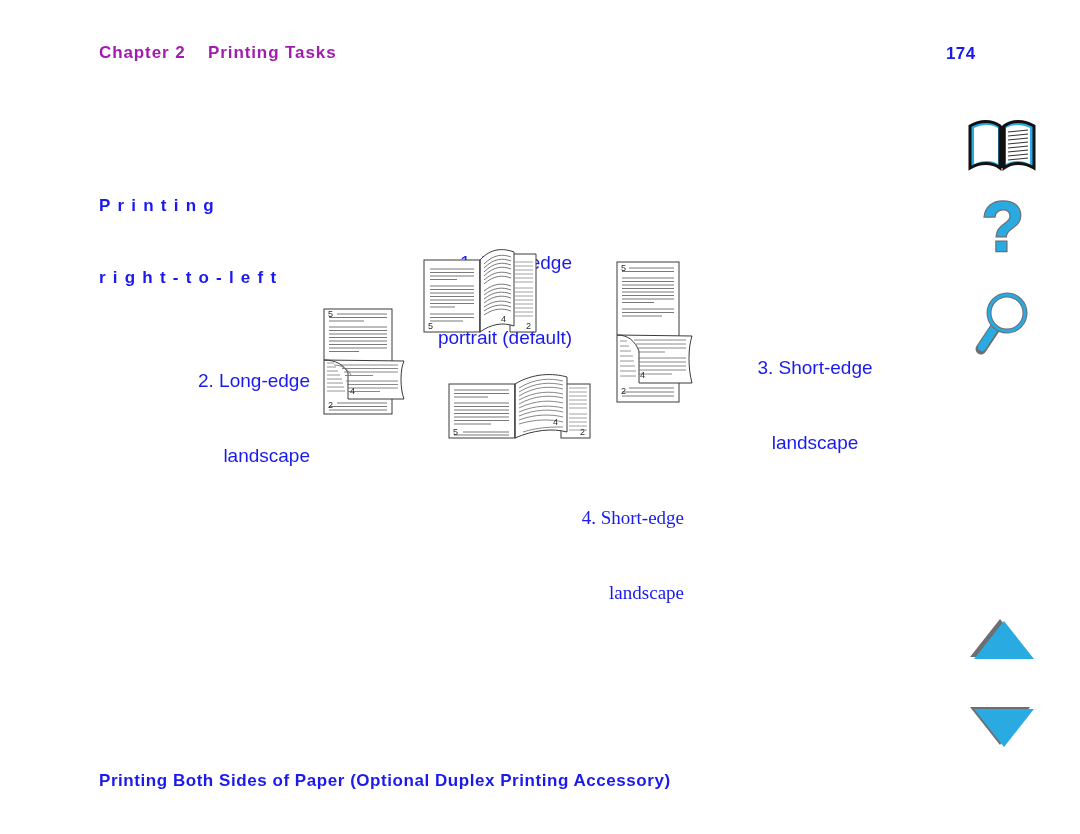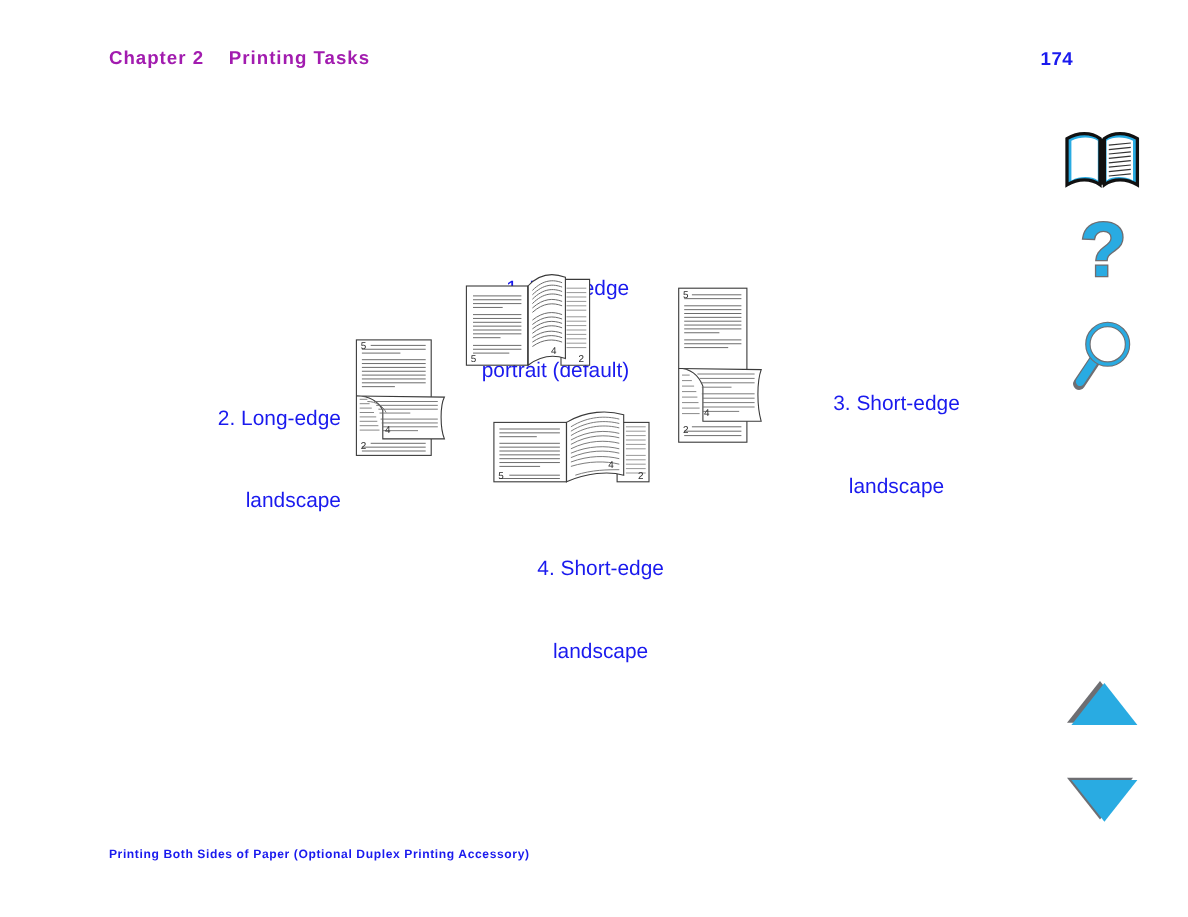--- a/index.html
+++ b/index.html
@@ -59,28 +59,28 @@
   .dlabel {
     position: absolute;
     font-size: 19px;
     line-height: 25px;
     color: #1a1aee;
     white-space: pre;
   }
   #label-1 { left: 340px; top: 200px; width: 232px; text-align: right; }
   #label-2 { left: 110px; top: 318px; width: 200px; text-align: right; }
   #label-3 { left: 705px; top: 305px; width: 220px; text-align: center; }
-  #label-4 { left: 431px; top: 455px; width: 230px; text-align: center; }
+  #label-4 { left: 454px; top: 455px; width: 230px; text-align: right; font-family: Liberation Serif, serif; }
 
   
   #footer-text {
     position: absolute;
     left: 99px;
     top: 771px;
-    font-size: 11px;
+    font-size: 17px;
     font-weight: bold;
     letter-spacing: 0.55px;
     color: #1a1aee;
     white-space: pre;
   }
 
   
   .rail-icon {
     position: absolute;
     cursor: pointer;
@@ -100,20 +100,24 @@
 </style>
 </head>
 <body>
 
 <div class="page">
 
   <div id="header-chapter">Chapter 2    Printing Tasks</div>
 
   <div id="header-pagenum">174</div>
 
+  <div id="section-heading">
+    <span class="hl">Printing</span>
+    <span class="hl">right-to-left</span>
+  </div>
 
   <div class="dlabel" id="label-1">
     <div>1. Long-edge</div>
     <div>portrait (default)</div>
   </div>
 
   <div class="dlabel" id="label-2">
     <div>2. Long-edge</div>
     <div>landscape</div>
   </div>

